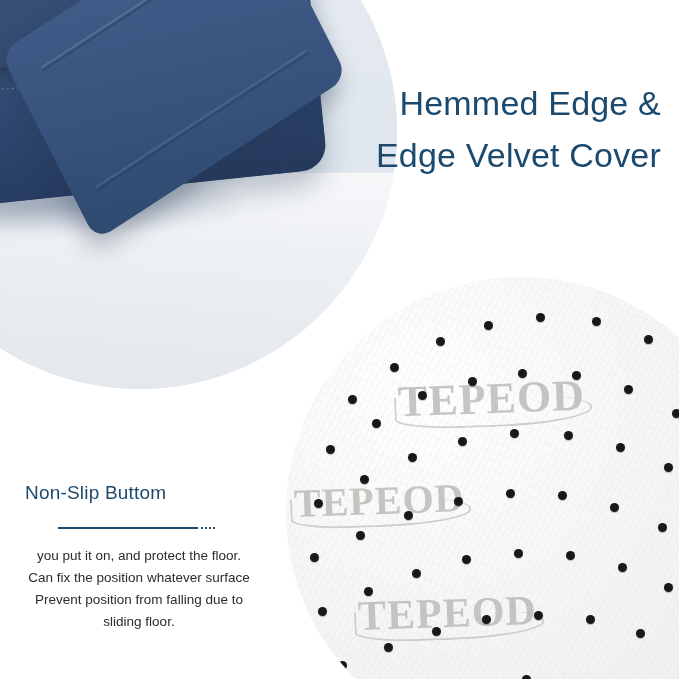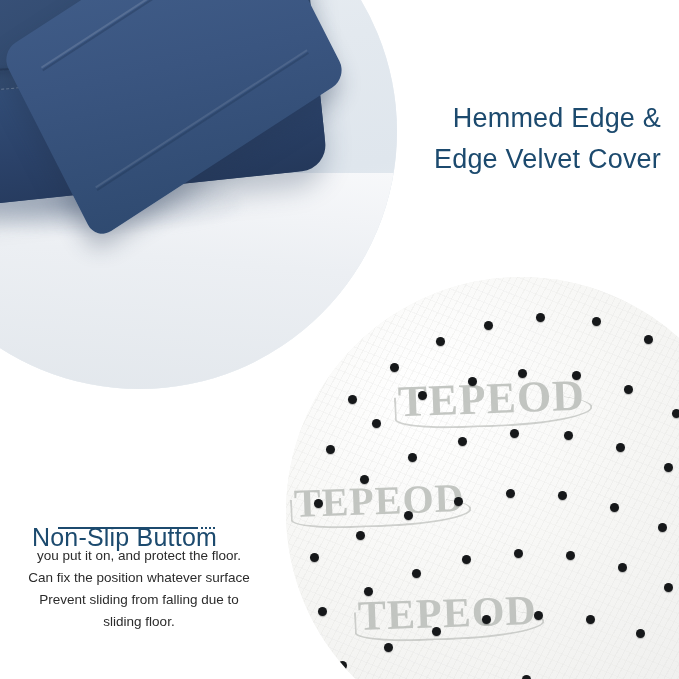--- a/index.html
+++ b/index.html
@@ -191,37 +191,35 @@
   }
 
   
   .headline {
     position: absolute;
     right: 18px;
     top: 78px;
     width: 420px;
     text-align: right;
     color: #1c4a6e;
-    font-size: 27px;
+    font-size: 34px;
     line-height: 1.52;
     font-weight: normal;
     letter-spacing: 0.2px;
-    margin-top: 20px;
   }
   .headline .l2 { display: block; }
 
   .subhead {
     position: absolute;
-    left: 32px;
+    left: 25px;
     top: 482px;
     width: 260px;
     color: #1c4a6e;
-    font-size: 25px;
+    font-size: 19px;
     letter-spacing: 0.2px;
-    margin-top: 41px;
   }
   .rule {
     position: absolute;
     left: 58px;
     top: 527px;
     width: 140px;
     height: 2px;
     background: #1c4a6e;
   }
   .rule::after {
@@ -336,17 +334,17 @@
   <div class="headline">
     <span class="l1">Hemmed Edge &amp;</span>
     <span class="l2">Edge Velvet Cover</span>
   </div>
 
   <div class="subhead">Non-Slip Buttom</div>
   <div class="rule"></div>
   <div class="body-copy">
     <span class="ln">you put it on, and protect the floor.</span>
     <span class="ln">Can fix the position whatever surface</span>
-    <span class="ln">Prevent sliding from falling due to</span>
+    <span class="ln">Prevent position from falling due to</span>
     <span class="ln">sliding floor.</span>
   </div>
 
 </div>
 
 </body></html>

